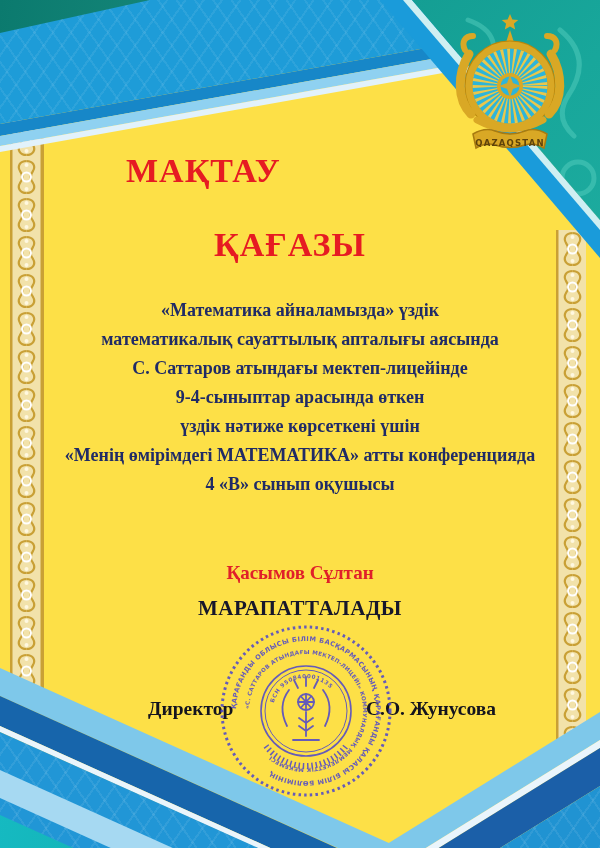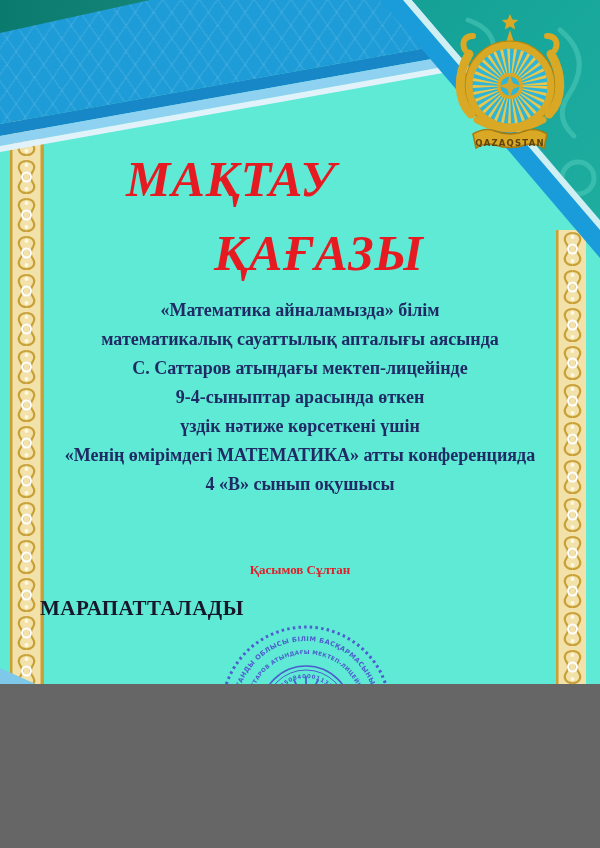--- a/index.html
+++ b/index.html
@@ -1,18 +1,18 @@
 <!DOCTYPE html>
 <html><head>
 <meta charset="utf-8">
 <style>
   html,body{margin:0;padding:0;background:#666;}
   .page{
-    position:relative;width:600px;height:684px;margin:0 auto;
-    background:#5eead4;overflow:hidden;
+    position:relative;width:600px;height:848px;margin:0 auto;
+    background:#fde047;overflow:hidden;
     font-family:"Liberation Serif","DejaVu Serif",serif;
   }
   .dec{position:absolute;inset:0;pointer-events:none;}
   
   .band-main{
     background-color:#1E9CD8;
     background-image:
       repeating-linear-gradient(55deg, rgba(255,255,255,.07) 0 2px, transparent 2px 15px),
       repeating-linear-gradient(-55deg, rgba(255,255,255,.07) 0 2px, transparent 2px 15px);
     clip-path:polygon(0px 26px,143px 0px,600px 0px,600px 17px,0px 124px);
@@ -47,33 +47,33 @@
   .br-white{background:#EAF5FC;clip-path:polygon(600px 740px,600px 748px,350px 903px,350px 895px);}
   .br-navy{background:#1B5FA8;clip-path:polygon(600px 748px,600px 786px,350px 941px,350px 903px);}
   .br-main{
     background-color:#2093D2;
     background-image:
       repeating-linear-gradient(55deg, rgba(255,255,255,.08) 0 2px, transparent 2px 16px),
       repeating-linear-gradient(-55deg, rgba(255,255,255,.08) 0 2px, transparent 2px 16px);
     clip-path:polygon(600px 786px,600px 848px,500px 848px);
   }
   
-  .title{position:absolute;color:#E61B22;font-style:italic;font-weight:bold;font-size:50px;line-height:1;letter-spacing:1px;}
+  .title{position:absolute;color:#E61B22;font-weight:bold;font-size:34px;line-height:1;letter-spacing:1px;}
   .title-l1{left:126px;top:154px;}
   .title-l2{left:214px;top:218px;margin-top:10px;}
   .body-block{
     position:absolute;left:40px;top:296px;width:520px;text-align:center;
     color:#202B66;font-weight:bold;font-size:18px;line-height:29px;
   }
   .recipient{
     position:absolute;left:40px;top:562px;width:520px;text-align:center;
-    color:#E0202A;font-weight:bold;font-size:13px;
+    color:#E0202A;font-weight:bold;font-size:19px;
   }
   .award-word{
-    position:absolute;left:40px;top:596px;width:520px;
+    position:absolute;left:40px;top:596px;width:520px;text-align:center;
     color:#17172B;font-weight:bold;font-size:21px;letter-spacing:.5px;
   }
   .sign-row{
     position:absolute;left:148px;top:698px;width:348px;
     display:flex;justify-content:space-between;
     color:#14141E;font-weight:bold;font-size:19.5px;
   }
   
   .emblem{position:absolute;left:435px;top:12px;width:150px;height:152px;}
   .seal{position:absolute;left:211px;top:616px;width:190px;height:190px;opacity:.85;}
@@ -153,21 +153,21 @@
   <div class="dec bl-teal"></div>
   <div class="dec br-light"></div>
   <div class="dec br-white"></div>
   <div class="dec br-navy"></div>
   <div class="dec br-main"></div>
 
   <div class="title title-l1">МАҚТАУ</div>
   <div class="title title-l2">ҚАҒАЗЫ</div>
 
   <div class="body-block">
-    <div>«Математика айналамызда» білім</div>
+    <div>«Математика айналамызда» үздік</div>
     <div>математикалық сауаттылық апталығы аясында</div>
     <div>С. Саттаров атындағы мектеп-лицейінде</div>
     <div>9-4-сыныптар арасында өткен</div>
     <div>үздік нәтиже көрсеткені үшін</div>
     <div>«Менің өмірімдегі МАТЕМАТИКА» атты конференцияда</div>
     <div>4 «В» сынып оқушысы</div>
   </div>
 
   <div class="recipient">Қасымов Сұлтан</div>
   <div class="award-word">МАРАПАТТАЛАДЫ</div>

